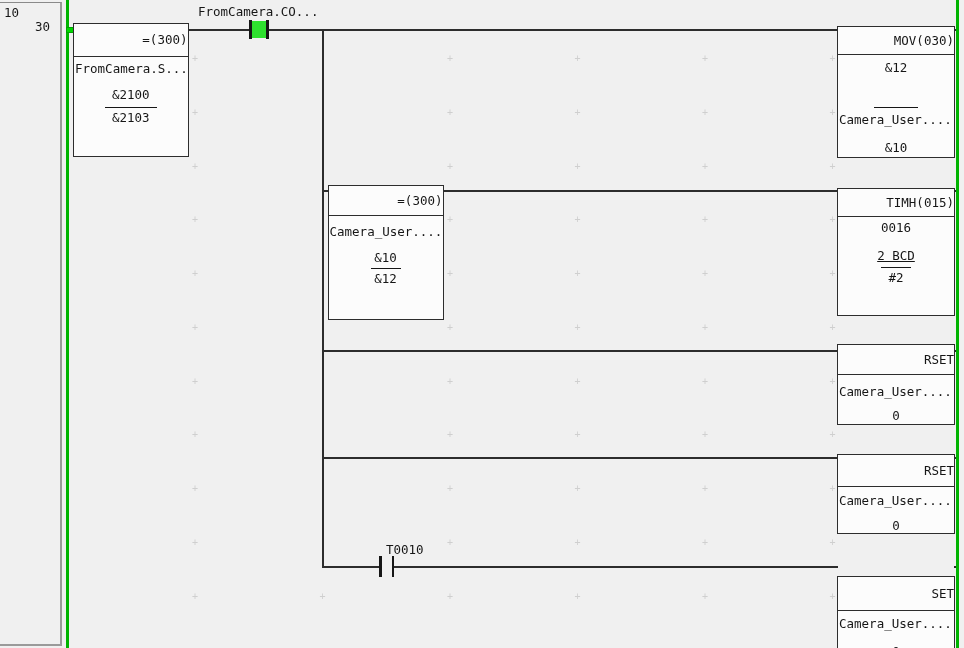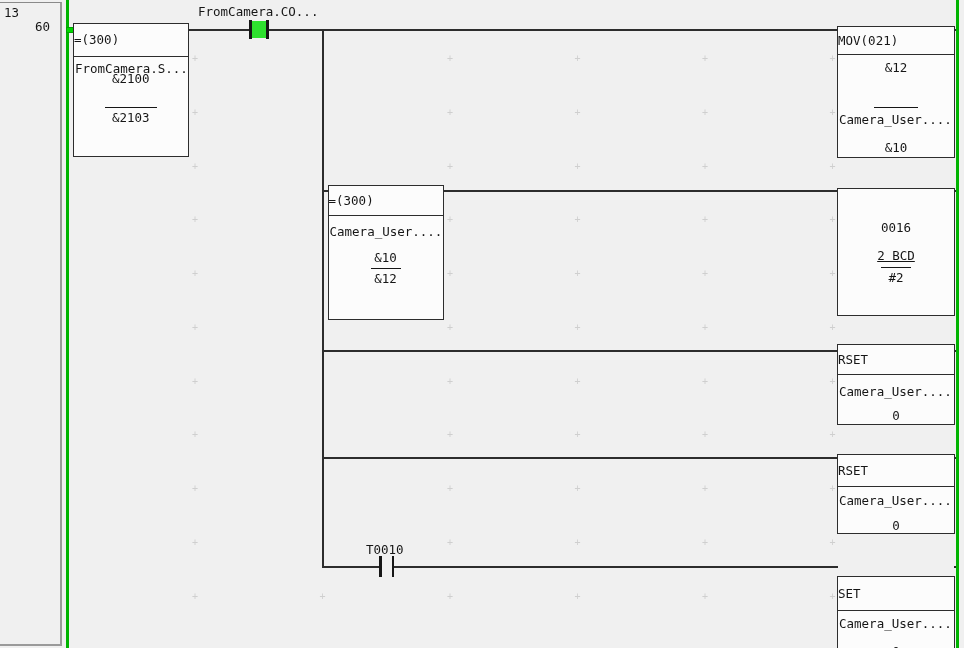--- a/index.html
+++ b/index.html
@@ -4,21 +4,21 @@
 <style>
   html,body{margin:0;padding:0;background:#f0f0f0;}
   .canvas{position:relative;width:964px;height:648px;background:#f0f0f0;overflow:hidden;
           font-family:"DejaVu Sans Mono","Liberation Mono",monospace;font-size:12.5px;color:#161616;}
   .dot{position:absolute;color:#cfcfcf;font-size:10px;line-height:10px;transform:translate(-50%,-50%);z-index:0;}
   .wire{position:absolute;background:#2d2d2d;z-index:1;}
   .rail{position:absolute;top:0;bottom:0;width:3px;z-index:2;}
   .flowseg{position:absolute;z-index:2;border:1px solid #00a000;box-sizing:border-box;}
   .block{position:absolute;background:#fcfcfc;border:1.5px solid #2d2d2d;box-sizing:border-box;z-index:3;}
   .btitle{position:absolute;left:0;right:0;top:0;border-bottom:1.5px solid #2d2d2d;
-          display:flex;align-items:center;justify-content:flex-start;box-sizing:border-box;}
+          display:flex;align-items:center;justify-content:flex-end;box-sizing:border-box;}
   .bt{position:absolute;white-space:pre;line-height:13px;}
   .ctr{left:0;right:0;text-align:center;}
   .lft{left:1px;}
   .divider{position:absolute;left:50%;transform:translateX(-50%);border-top:1.5px solid #161616;}
   .label{position:absolute;white-space:pre;z-index:3;}
   .cbar{position:absolute;width:2.5px;background:#161616;z-index:3;}
   .cfill{position:absolute;z-index:3;}
   .margin{position:absolute;left:0;top:2px;width:62px;height:644px;box-sizing:border-box;
           border-top:1.5px solid #8a8a8a;border-right:2px solid #9a9a9a;border-bottom:2px solid #9a9a9a;z-index:4;}
   .mnum{position:absolute;white-space:pre;}
@@ -81,22 +81,22 @@
       <span class="dot" style="left: 832.5px; top: 274px;">+</span>
       <span class="dot" style="left: 832.5px; top: 327.8px;">+</span>
       <span class="dot" style="left: 832.5px; top: 381.5px;">+</span>
       <span class="dot" style="left: 832.5px; top: 435.3px;">+</span>
       <span class="dot" style="left: 832.5px; top: 489px;">+</span>
       <span class="dot" style="left: 832.5px; top: 542.8px;">+</span>
       <span class="dot" style="left: 832.5px; top: 596.5px;">+</span>
     </div>
 
   <div class="margin">
-    <span class="mnum" style="left:4px;top:2px;">13</span>
-    <span class="mnum" style="left:20px;top:16px;width:30px;text-align:right;">60</span>
+    <span class="mnum" style="left:4px;top:2px;">10</span>
+    <span class="mnum" style="left:20px;top:16px;width:30px;text-align:right;">30</span>
   </div>
 
   <div class="rail" style="left: 66px; background: rgb(0, 180, 0);"></div>
   <div class="rail" style="left: 956px; background: rgb(0, 180, 0);"></div>
 
   <div class="flowseg" style="left: 66px; top: 26.5px; width: 9px; height: 6px; background: rgb(0, 216, 0);"></div>
 
   <div class="wire" style="left:188px;top:28.5px;width:62px;height:2px;"></div>
   <div class="wire" style="left:267px;top:28.5px;width:571px;height:2px;"></div>
   <div class="wire" style="left:954px;top:28.5px;width:4px;height:2px;"></div>
@@ -117,57 +117,60 @@
   <div class="wire" style="left:393px;top:565.5px;width:445px;height:2px;"></div>
   <div class="wire" style="left:954px;top:565.5px;width:4px;height:2px;"></div>
 
   <span class="label" style="left:198px;top:4px;">FromCamera.CO...</span>
   <div>
     <div class="cfill" style="left: 251px; top: 21px; width: 15px; height: 17px; background: rgb(46, 224, 46);"></div>
     <div class="cbar" style="left:249px;top:20px;height:19px;"></div>
     <div class="cbar" style="left:266px;top:20px;height:19px;"></div>
   </div>
 
-  <span class="label" style="left:366px;top:542px;">T0010</span>
+  <span class="label" style="left:386px;top:542px;">T0010</span>
   <div>
     <div class="cbar" style="left:379px;top:556px;height:21px;"></div>
     <div class="cbar" style="left:391.5px;top:556px;height:21px;"></div>
   </div>
 
   <div class="block" style="left:73px;top:23px;width:115.5px;height:134px;">
     <div class="btitle" style="height:32.5px;">
       <span>=(300)</span>
     </div>
     <span class="bt lft" style="top:38px;">FromCamera.S...</span>
-    <span class="bt ctr" style="top:48px;">&amp;2100</span>
+    <span class="bt ctr" style="top:64px;">&amp;2100</span>
     <div class="divider" style="top:83px;width:52px;"></div>
     <span class="bt ctr" style="top:87px;">&amp;2103</span>
   </div>
 
   <div class="block" style="left:837px;top:26px;width:118px;height:132px;">
     <div class="btitle" style="height:27.5px;">
-      <span>MOV(021)</span>
+      <span>MOV(030)</span>
     </div>
     <span class="bt ctr" style="top:34px;">&amp;12</span>
     <div class="divider" style="top:80px;width:44px;"></div>
     <span class="bt lft" style="top:86px;">Camera_User....</span>
     <span class="bt ctr" style="top:114px;">&amp;10</span>
   </div>
 
   <div class="block" style="left:327.5px;top:185px;width:116px;height:135px;">
     <div class="btitle" style="height:30px;">
       <span>=(300)</span>
     </div>
     <span class="bt lft" style="top:38.5px;">Camera_User....</span>
     <span class="bt ctr" style="top:64.5px;">&amp;10</span>
     <div class="divider" style="top:81.5px;width:30px;"></div>
     <span class="bt ctr" style="top:85.5px;">&amp;12</span>
   </div>
 
   <div class="block" style="left:837px;top:188px;width:118px;height:128px;">
+    <div class="btitle" style="height:27.5px;">
+      <span>TIMH(015)</span>
+    </div>
     <span class="bt ctr" style="top:32px;">0016</span>
     <span class="bt ctr" style="top:60px;text-decoration:underline;">2 BCD</span>
     <div class="divider" style="top:78px;width:30px;"></div>
     <span class="bt ctr" style="top:82px;">#2</span>
   </div>
 
   <div class="block" style="left:837px;top:344px;width:118px;height:81px;">
     <div class="btitle" style="height:29.5px;">
       <span>RSET</span>
     </div>

